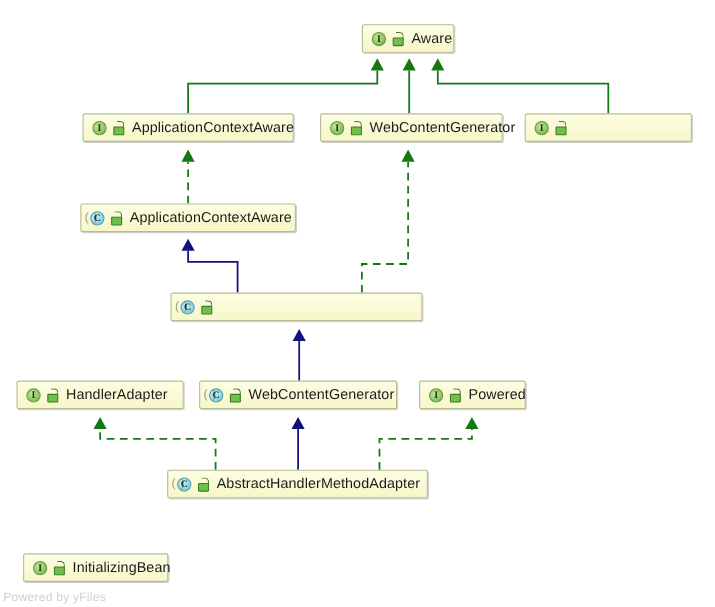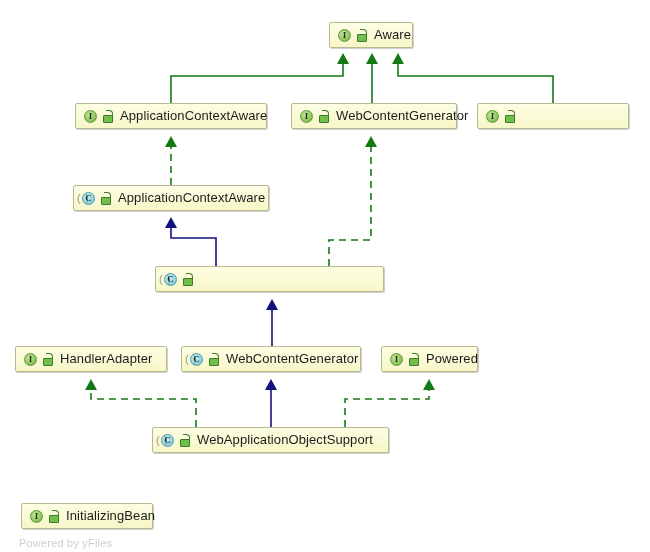--- a/index.html
+++ b/index.html
@@ -119,21 +119,21 @@
     top: 1px;
     width: 6px;
     height: 6px;
     border: 1.5px solid #3f7a2a;
     border-bottom: none;
     border-left: none;
     border-radius: 0 4px 0 0;
   }
   #watermark {
     position: absolute;
-    left: 19px;
+    left: 3px;
     bottom: 3px;
     font-family: "Liberation Sans", sans-serif;
     font-size: 11px;
     color: #cfcfcf;
     letter-spacing: 0.2px;
     user-select: none;
   }
 </style>
 </head>
 <body>
@@ -291,21 +291,21 @@
         <span class="type-icon klass">
           <span class="disc"></span>
           <span class="paren" style="left: -4px;">(</span>
           <span class="paren" style="left: 4px;">)</span>
           <span class="glyph">C</span>
         </span>
         <span class="vis-icon">
           <span class="shackle"></span>
           <span class="body"></span>
         </span>
-        <span class="node-label">WebApplicationObjectSupport</span>
+        <span class="node-label">AbstractHandlerMethodAdapter</span>
       </div>
       <div class="uml-node" style="left: 21px; top: 503px; width: 132px;">
         <span class="type-icon iface">
           <span class="disc"></span>
           <span class="glyph">I</span>
         </span>
         <span class="vis-icon">
           <span class="shackle"></span>
           <span class="body"></span>
         </span>

